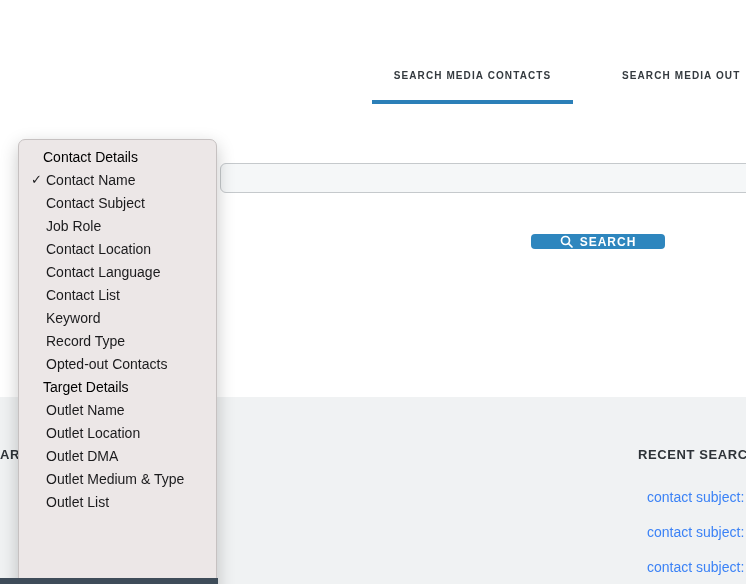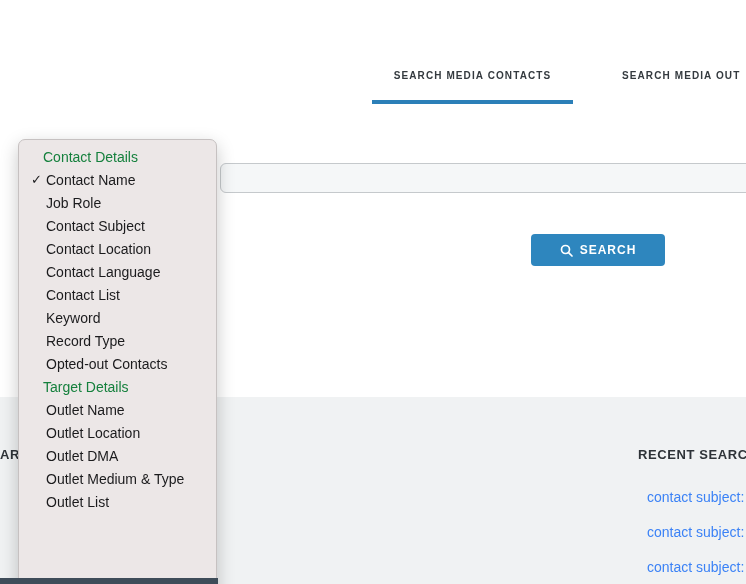--- a/index.html
+++ b/index.html
@@ -13,21 +13,21 @@
   .tab1 { left:372px; width:201px; text-align:center; }
   .tab2 { left:622px; }
   .tab-underline { position:absolute; left:372px; top:100px; width:201px; height:4px; background:#2b7fb8; }
 
   
   .search-input { position:absolute; left:220px; top:163px; width:540px; height:30px;
                   background:#f5f7f8; border:1px solid #c5c9cc; border-radius:6px;
                   font-size:14px; color:#333; padding:0 10px; outline:none; }
 
   
-  .search-btn { position:absolute; left:531px; top:234px; width:134px; height:32px;
+  .search-btn { position:absolute; left:531px; top:234px; width:134px; height:15px;
                 background:#2e86be; border:none; border-radius:4px; color:#ffffff;
                 font-family:"Liberation Sans", sans-serif; font-size:12px; font-weight:bold;
                 letter-spacing:1px; cursor:pointer; display:flex; align-items:center; justify-content:center; gap:7px; }
   .search-btn svg { display:block; }
 
   
   .gray-section { position:absolute; left:0; top:397px; width:746px; height:187px; background:#f0f2f3; }
 
   .recent-heading { position:absolute; left:638px; top:447px; font-size:13px; font-weight:bold;
                     letter-spacing:0.6px; color:#2e3338; white-space:nowrap; }
@@ -39,21 +39,21 @@
                        letter-spacing:0.6px; color:#2e3338; white-space:nowrap; z-index:1; }
   .left-frag-link { position:absolute; left:0; font-size:14px; color:#c2410c; white-space:nowrap;
                     z-index:1; text-decoration:none; cursor:pointer;padding-left:28px; }
 
   
   .dropdown { position:absolute; left:18px; top:139px; width:199px; height:460px; z-index:10;
               background:#ece7e7; border:1px solid #c6c1c1; border-radius:7px;
               box-shadow:0 6px 18px rgba(0,0,0,0.22); padding-top:5px; overflow:hidden; }
   .menu-row { height:23px; display:flex; align-items:center; font-size:14px; color:#1b1b1d;
               cursor:default; }
-  .menu-row.header { color:#15803d; padding-left:24px; cursor:default; }
+  .menu-row.header { color:#000000; padding-left:24px; cursor:default; }
   .menu-row.item { cursor:pointer; }
   .menu-check { width:27px; padding-left:12px; font-size:13px; color:#1b1b1d; flex:none; }
 
   
   .bottom-bar { position:absolute; left:0; top:578px; width:218px; height:6px; background:#3e4c59; z-index:20; }
 </style>
 </head>
 <body>
 
 <div class="screen">
@@ -86,25 +86,25 @@
   <a class="left-frag-link" style="top:524px;">ome</a>
 
   <div class="dropdown" id="dropdown-menu">
       <div class="menu-row header">Contact Details</div>
       <div class="menu-row item">
         <span class="menu-check">✓</span>
         <span>Contact Name</span>
       </div>
       <div class="menu-row item">
         <span class="menu-check"></span>
-        <span>Job Role</span>
+        <span>Contact Subject</span>
       </div>
       <div class="menu-row item">
         <span class="menu-check"></span>
-        <span>Contact Subject</span>
+        <span>Job Role</span>
       </div>
       <div class="menu-row item">
         <span class="menu-check"></span>
         <span>Contact Location</span>
       </div>
       <div class="menu-row item">
         <span class="menu-check"></span>
         <span>Contact Language</span>
       </div>
       <div class="menu-row item">

